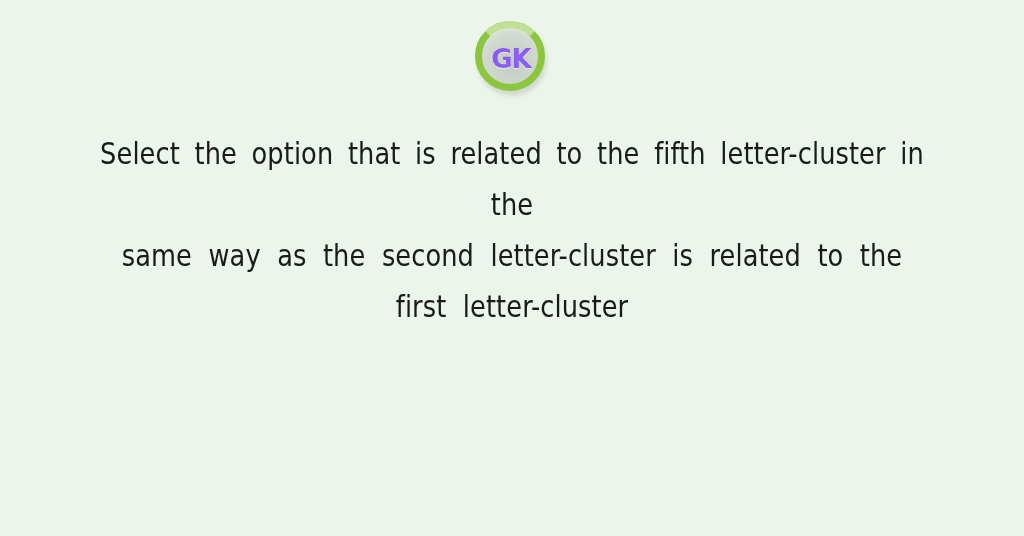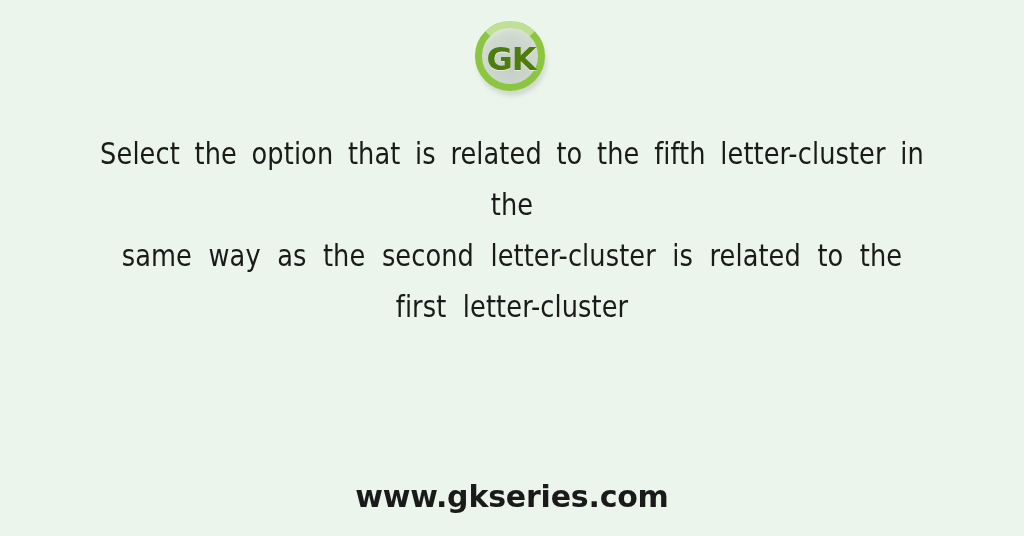--- a/index.html
+++ b/index.html
@@ -75,24 +75,24 @@
     border-radius: 50%;
     border: 7px solid transparent;
     border-top-color: rgba(255,255,255,0.45);
     box-sizing: border-box;
   }
   .logo-text {
     position: relative;
     z-index: 3;
     font-family: "DejaVu Sans", sans-serif;
     font-weight: bold;
-    font-size: 32px;
+    font-size: 26px;
     line-height: 1;
     letter-spacing: -1px;
-    color: #4d7c0f;
+    color: #8b5cf6;
     margin-left: -2px;
     margin-top: -2px;
     text-shadow: 0 1px 0 rgba(255,255,255,0.5);
   }
 
   
   .question {
     position: absolute;
     left: 58px;
     right: 58px;
@@ -144,17 +144,14 @@
       <div class="logo-ring"></div>
       <div class="logo-text">GK</div>
     </div>
   </div>
 
   <div class="question">
     <span class="q-line line-1">Select the option that is related to the fifth letter-cluster in the</span>
     <span class="q-line line-2">same way as the second letter-cluster is related to the first letter-cluster</span>
   </div>
 
-  <div class="footer">
-    <span class="footer-text">www.gkseries.com</span>
-  </div>
 
 </div>
 
 </body></html>

